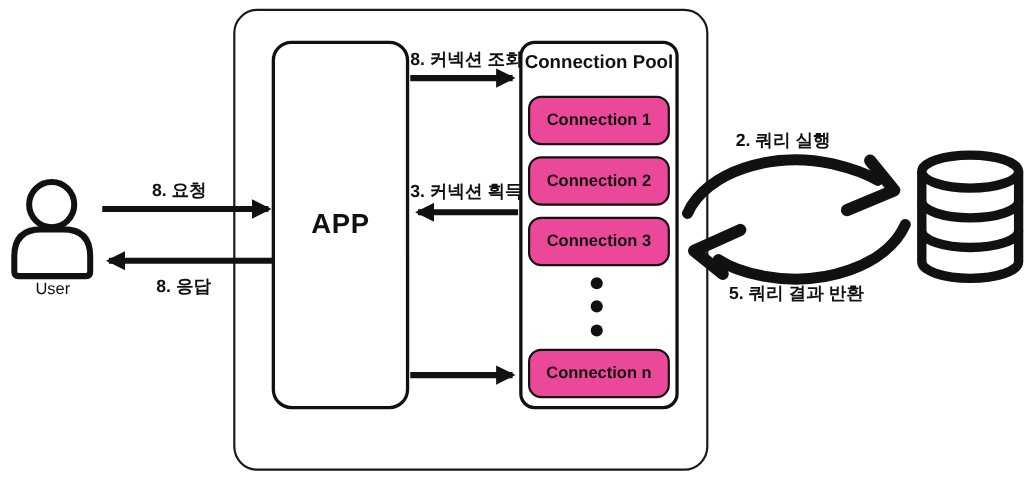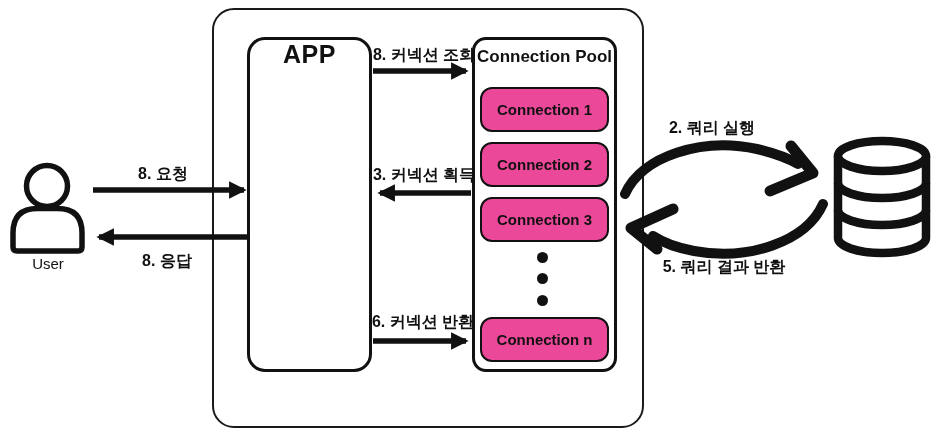--- a/index.html
+++ b/index.html
@@ -13,21 +13,21 @@
   }
   .box{position:absolute;box-sizing:border-box;background:#ffffff;}
   #outer-boundary{
     left:212px;top:8px;width:432px;height:420px;
     border:2.5px solid #1a1a1a;border-radius:22px;
     background:transparent;
   }
   #app-box{
     left:247px;top:37px;width:125px;height:335px;
     border:3px solid #111;border-radius:18px;
-    display:flex;justify-content:center;
+    display:flex;align-items:center;justify-content:center;
   }
   #app-box .app-label{font-size:25px;font-weight:700;letter-spacing:.5px;}
   #pool-box{
     left:472px;top:37px;width:145px;height:335px;
     border:3px solid #111;border-radius:14px;
   }
   #pool-title{
     margin-top:7px;text-align:center;
     font-size:17px;font-weight:700;white-space:nowrap;
   }
@@ -73,21 +73,20 @@
     <div class="dot" style="top:212px"></div>
     <div class="dot" style="top:233px"></div>
     <div class="dot" style="top:255px"></div>
     <div class="conn-item" style="top:277px">Connection n</div>
   </div>
 
   <div class="flow-label" style="left:163px;top:174px">8. 요청</div>
   <div class="flow-label" style="left:167px;top:261px">8. 응답</div>
   <div class="flow-label" style="left:424px;top:55px">8. 커넥션 조회</div>
   <div class="flow-label" style="left:424px;top:175px">3. 커넥션 획득</div>
-  <div class="flow-label" style="left:423px;top:322px">6. 커넥션 반환</div>
   <div class="flow-label" style="left:712px;top:128px">2. 쿼리 실행</div>
   <div class="flow-label" style="left:724px;top:267px">5. 쿼리 결과 반환</div>
   <div id="user-label" style="left:48px;top:263px">User</div>
 
   <svg id="arrow-layer" viewBox="0 0 936 438" xmlns="http://www.w3.org/2000/svg">
     <defs>
       <marker id="ah" viewBox="0 0 10 10" refX="8.5" refY="5" markerWidth="3.2" markerHeight="3.2" orient="auto">
         <path d="M0 0 L10 5 L0 10 Z" fill="#111"></path>
       </marker>
     </defs>

